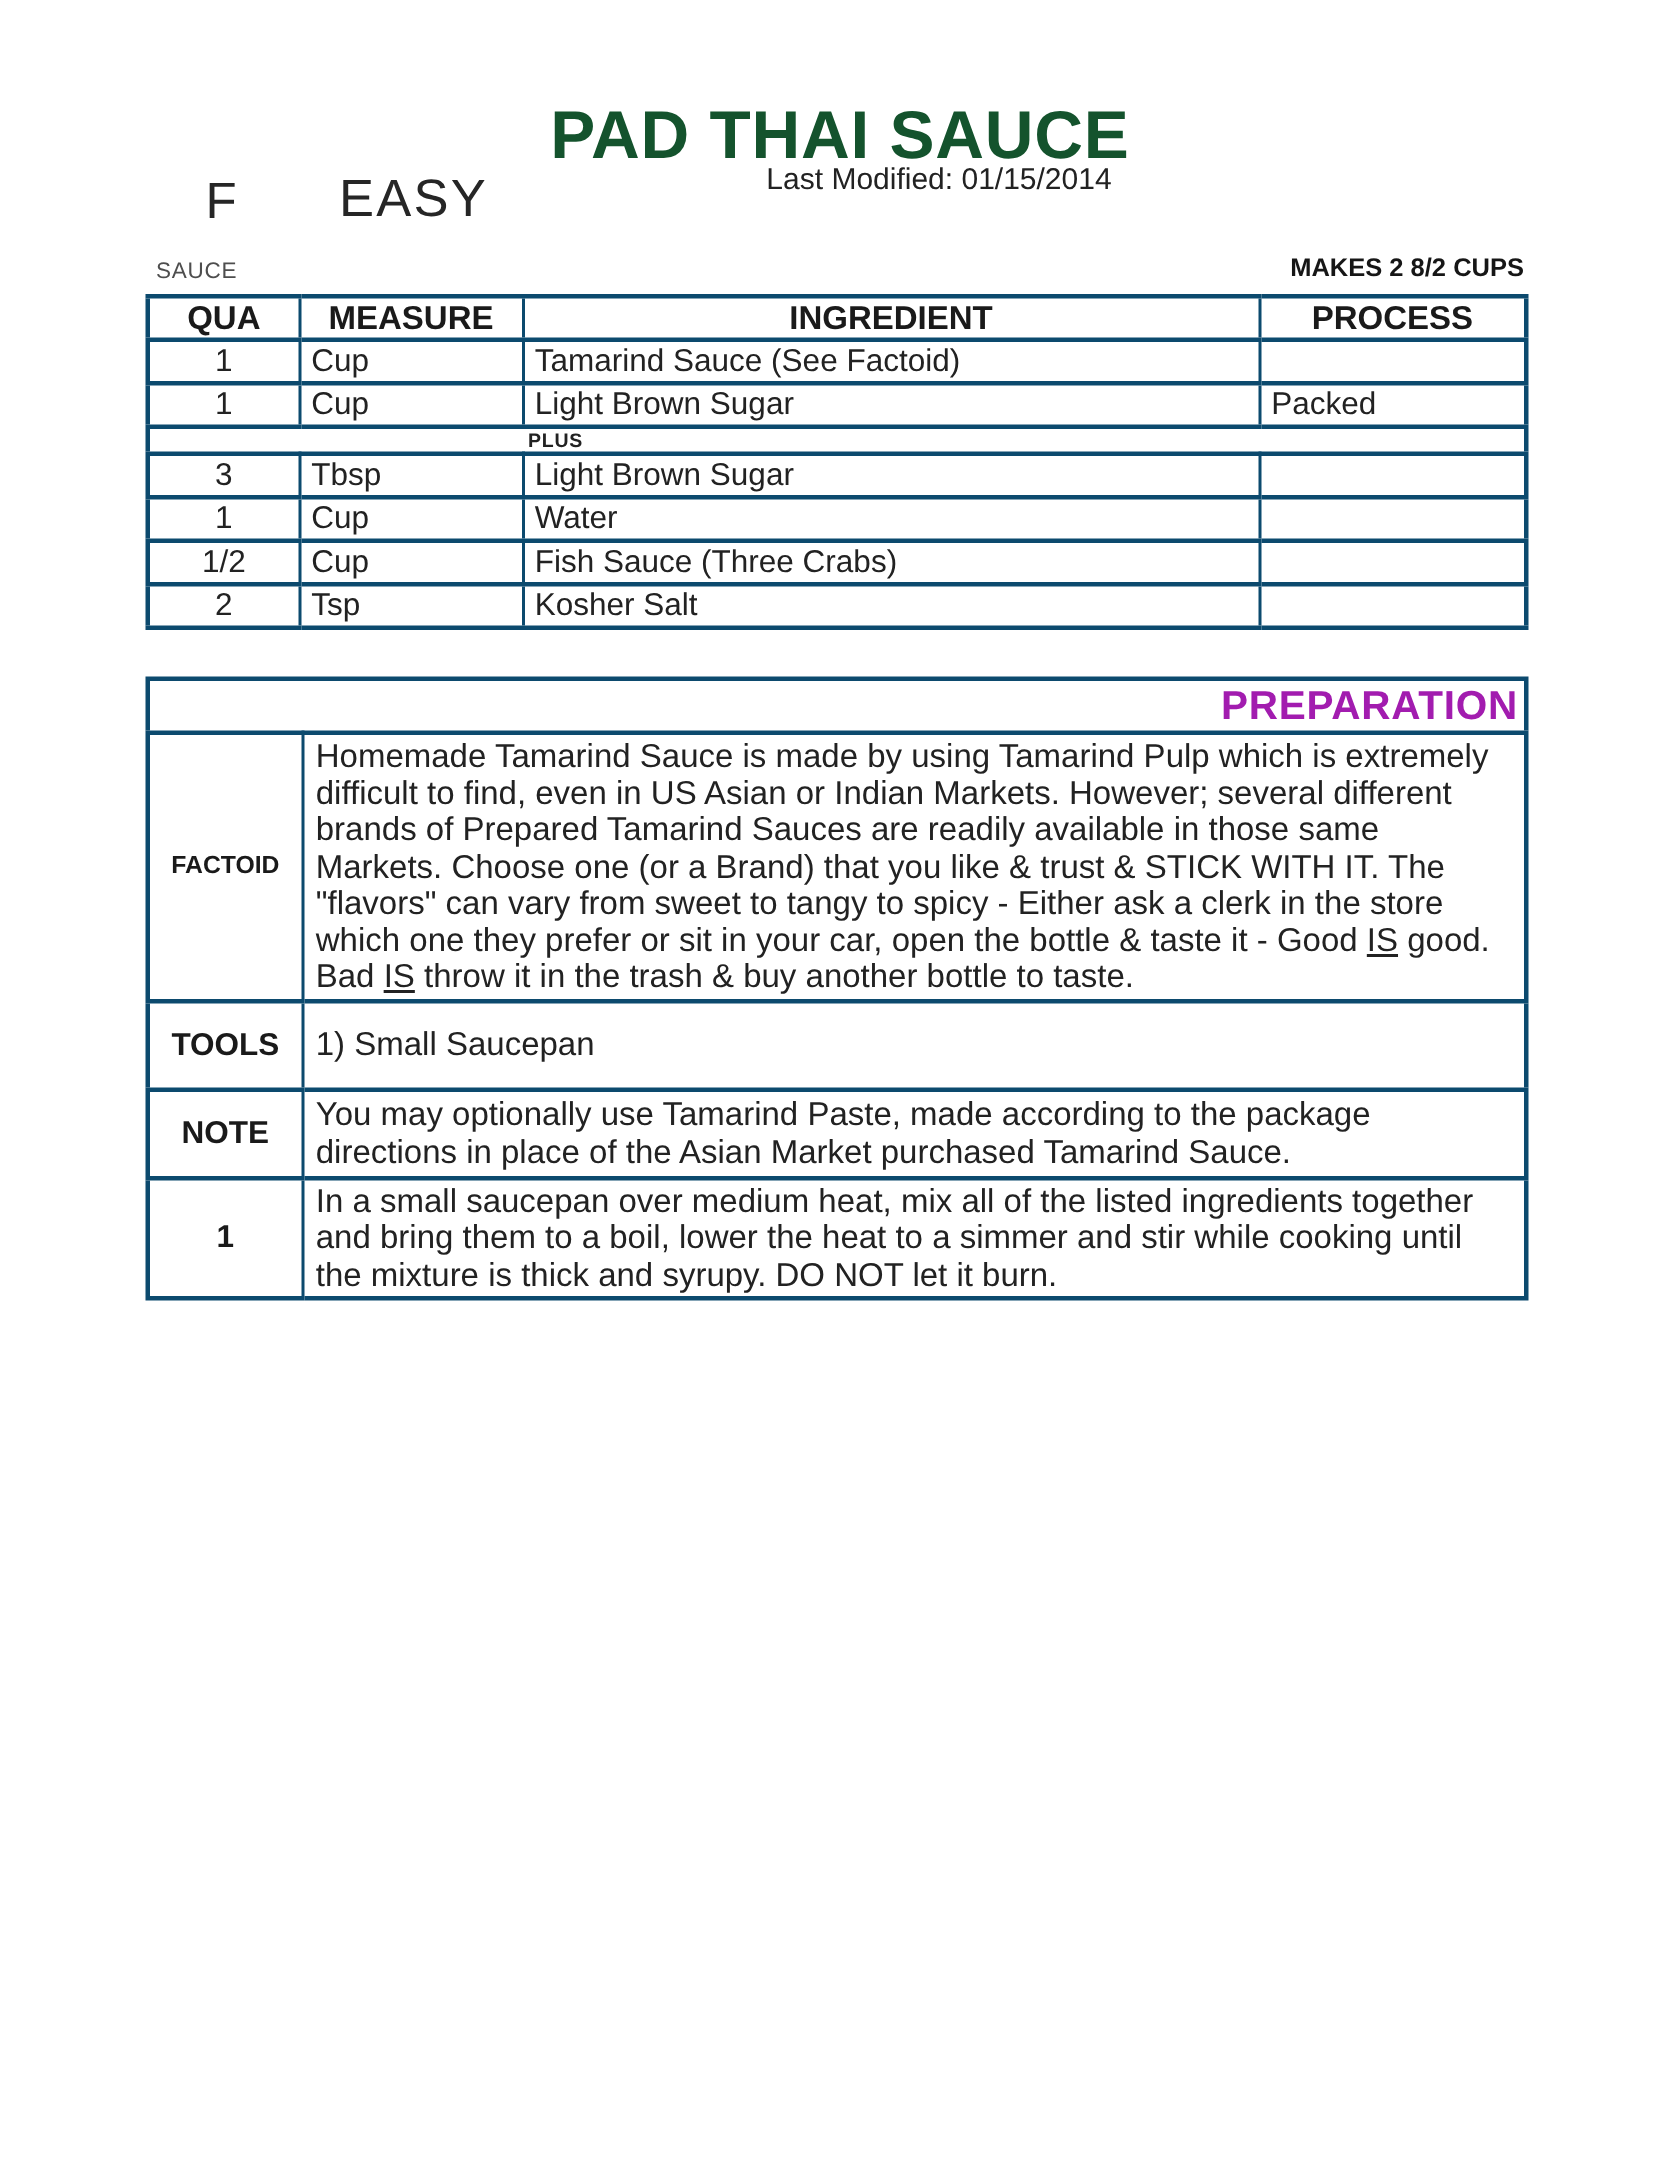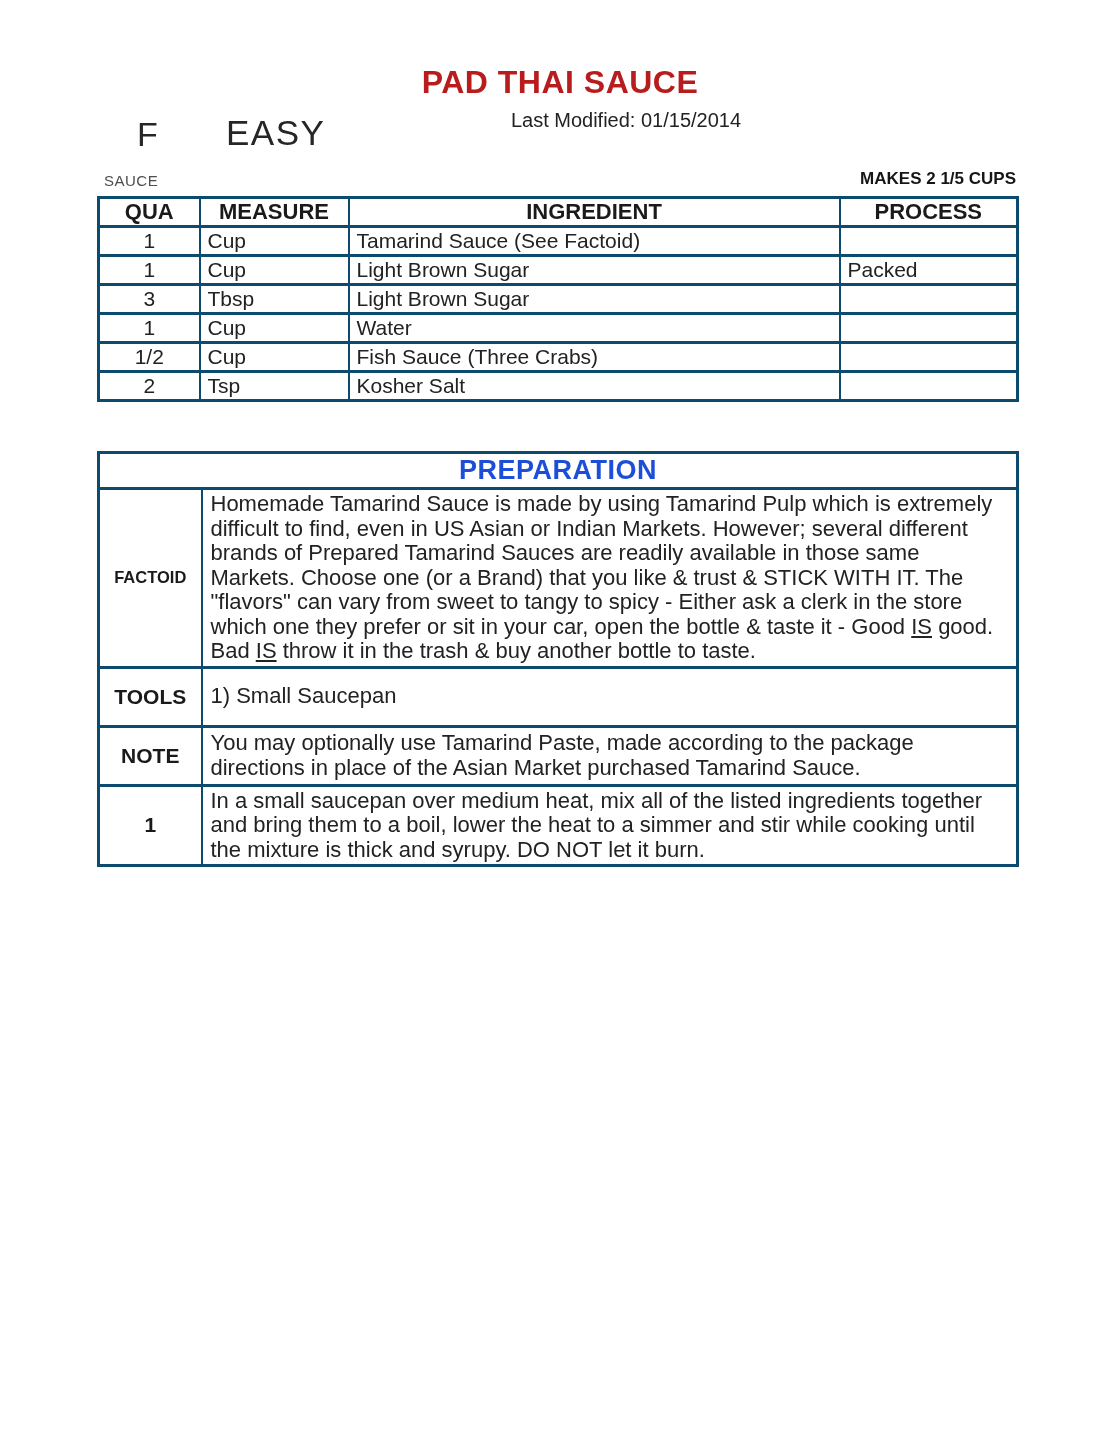--- a/index.html
+++ b/index.html
@@ -9,21 +9,21 @@
     font-family: "Liberation Sans", sans-serif;
     color: #1c1c1c;
     position: relative;
     overflow: hidden;
   }
   .page { position: relative; width: 1120px; height: 1451px; background: #fff; }
 
   
   .recipe-title {
     position: absolute; top: 64px; left: 0; width: 1120px;
-    text-align: center; font-size: 32px; font-weight: bold; color: #b91c1c;
+    text-align: center; font-size: 45px; font-weight: bold; color: #14532d;
     letter-spacing: 0.5px;
   }
   .last-modified {
     position: absolute; top: 109px; left: 66px; width: 1120px;
     text-align: center; font-size: 20px; color: #222;
   }
   .class-letter {
     position: absolute; top: 115px; left: 137px;
     font-size: 34px; color: #262626;
   }
@@ -64,22 +64,22 @@
   }
   #ingredients-table td.qua { text-align: center; padding: 0 2px; }
   #ingredients-table td.plus-cell {
     height: 15px; font-size: 13px; font-weight: bold;
     padding: 0 0 0 252px; letter-spacing: 0.5px;
     border-left: none; border-right: none;
   }
 
   #prep-table { top: 451px; }
   #prep-table .prep-title-cell {
-    height: 28px; text-align: center;
-    font-size: 27px; font-weight: bold; letter-spacing: 0.5px; color: #1d4ed8;
+    height: 28px; text-align: right;
+    font-size: 27px; font-weight: bold; letter-spacing: 0.5px; color: #a21caf;
     padding: 1px 4px;
   }
   #prep-table td { vertical-align: middle; }
   #prep-table td.row-label {
     text-align: center; font-weight: bold; color: #1a1a1a; padding: 16px 2px;
   }
   td.factoid-label { font-size: 16.5px; }
   td.tools-label, td.note-label, td.step-num { font-size: 21px; }
   #prep-table td.row-body {
     font-size: 22px; line-height: 24.5px; color: #222;
@@ -96,21 +96,21 @@
 
 <div class="page">
 
   <div class="recipe-title">PAD THAI SAUCE</div>
   <div class="last-modified">Last Modified: 01/15/2014</div>
   <div class="class-letter">F</div>
   <div class="difficulty">EASY</div>
 
 
   <div class="category">SAUCE</div>
-  <div class="yield">MAKES 2 1/5 CUPS</div>
+  <div class="yield">MAKES 2 8/2 CUPS</div>
 
   <table id="ingredients-table">
     <colgroup>
       <col style="width:101px">
         <col style="width:149px">
         <col style="width:491px">
         <col style="width:178px">
     </colgroup>
     <tbody>
         <tr>
@@ -123,20 +123,23 @@
       <td class="qua">1</td>
       <td>Cup</td>
       <td>Tamarind Sauce (See Factoid)</td>
       <td></td>
     </tr>
     <tr>
       <td class="qua">1</td>
       <td>Cup</td>
       <td>Light Brown Sugar</td>
       <td>Packed</td>
+    </tr>
+    <tr>
+      <td class="plus-cell" colspan="4">PLUS</td>
     </tr>
     <tr>
       <td class="qua">3</td>
       <td>Tbsp</td>
       <td>Light Brown Sugar</td>
       <td></td>
     </tr>
     <tr>
       <td class="qua">1</td>
       <td>Cup</td>

